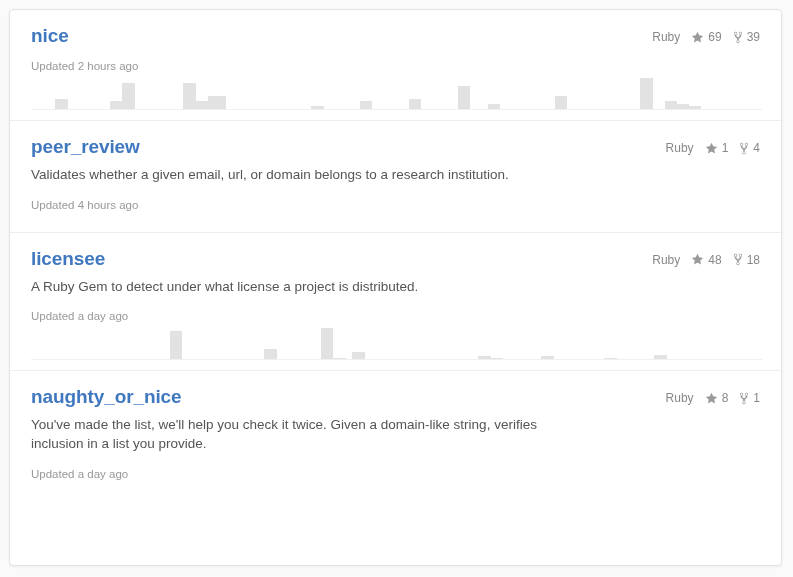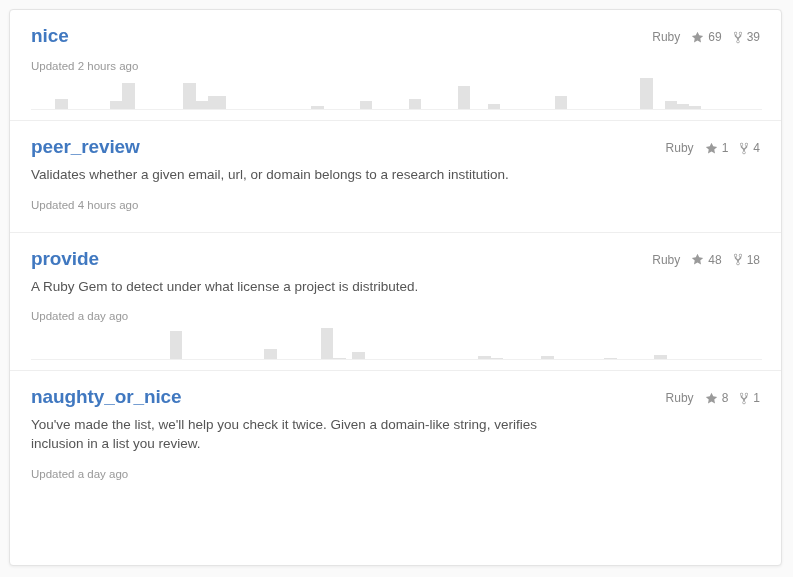--- a/index.html
+++ b/index.html
@@ -302,21 +302,21 @@
               </span>
               <span>4</span>
             </a>
           </div>
         </div>
         <p class="repo-desc">Validates whether a given email, url, or domain belongs to a research institution.</p>
         <div class="repo-updated">Updated 4 hours ago</div>
       </div>
       <div class="repo-item">
         <div class="repo-head">
-          <a class="repo-name" href="#">provide</a>
+          <a class="repo-name" href="#">licensee</a>
           <div class="repo-meta">
             <span class="repo-lang">Ruby</span>
             <a class="meta-stat" href="#">
               <span>
                 <svg width="13" height="13" viewBox="0 0 14 16" aria-hidden="true">
                   <path d="M14 6l-4.9-.64L7 1 4.9 5.36 0 6l3.6 3.26L2.67 14 7 11.67 11.33 14l-.93-4.74L14 6z"></path>
                 </svg>
               </span>
               <span>48</span>
             </a>
@@ -469,17 +469,17 @@
             <a class="meta-stat" href="#">
               <span>
                 <svg width="10" height="13" viewBox="0 0 10 16" aria-hidden="true">
                   <path d="M8 1a1.993 1.993 0 0 0-1 3.72V6L5 8 3 6V4.72A1.993 1.993 0 0 0 2 1a1.993 1.993 0 0 0-1 3.72V6.5l3 3v1.78A1.993 1.993 0 0 0 5 15a1.993 1.993 0 0 0 1-3.72V9.5l3-3V4.72A1.993 1.993 0 0 0 8 1zM2 4.2C1.34 4.2.8 3.65.8 3c0-.65.55-1.2 1.2-1.2.65 0 1.2.55 1.2 1.2 0 .65-.55 1.2-1.2 1.2zm3 10c-.66 0-1.2-.55-1.2-1.2 0-.65.55-1.2 1.2-1.2.65 0 1.2.55 1.2 1.2 0 .65-.55 1.2-1.2 1.2zm3-10c-.66 0-1.2-.55-1.2-1.2 0-.65.55-1.2 1.2-1.2.65 0 1.2.55 1.2 1.2 0 .65-.55 1.2-1.2 1.2z"></path>
                 </svg>
               </span>
               <span>1</span>
             </a>
           </div>
         </div>
-        <p class="repo-desc">You've made the list, we'll help you check it twice. Given a domain-like string, verifies inclusion in a list you review.</p>
+        <p class="repo-desc">You've made the list, we'll help you check it twice. Given a domain-like string, verifies inclusion in a list you provide.</p>
         <div class="repo-updated">Updated a day ago</div>
       </div>
     </div>
 </div>
 
 </body></html>

